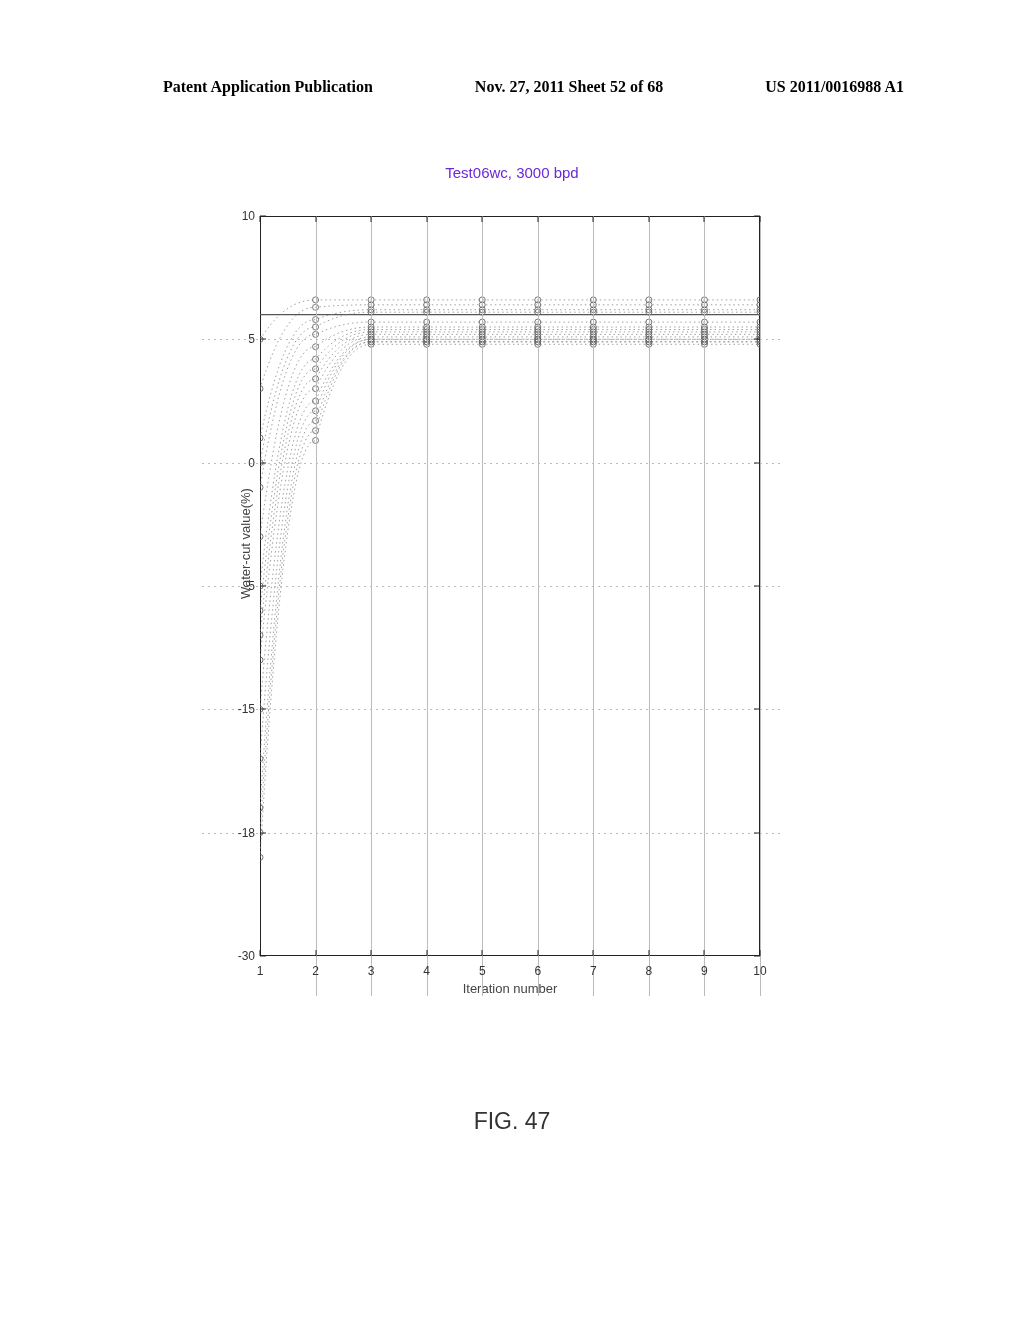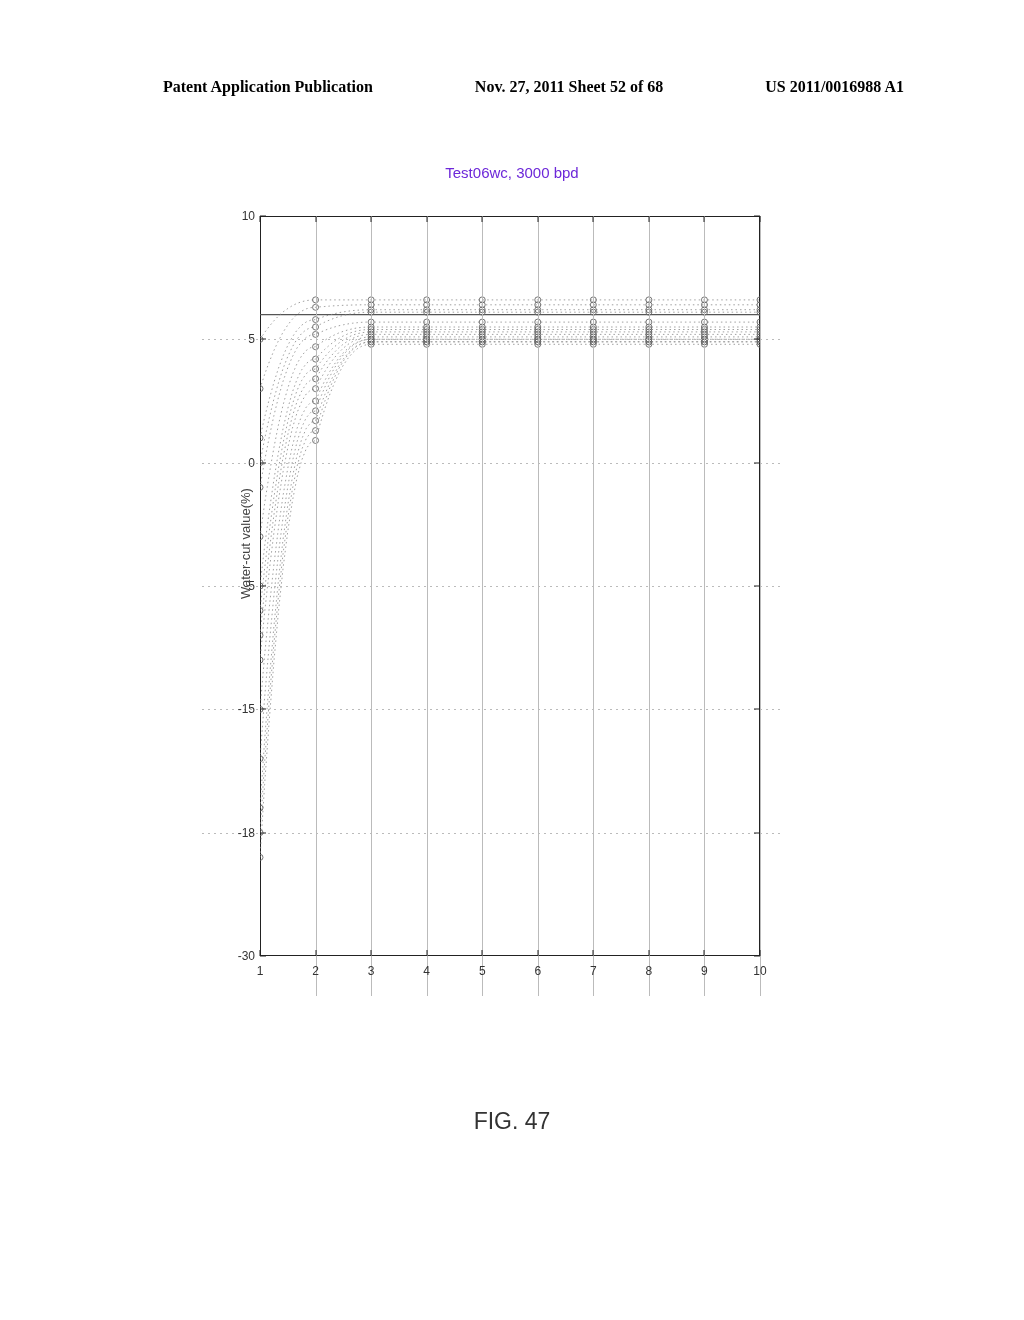--- a/index.html
+++ b/index.html
@@ -150,20 +150,21 @@
   <span>Patent Application Publication</span>
   <span>Nov. 27, 2011  Sheet 52 of 68</span>
   <span>US 2011/0016988 A1</span>
 </div>
 
 <div class="chart-title">Test06wc, 3000 bpd</div>
 
 <div class="chart-wrap">
   <div class="plot"></div>
   <div class="y-axis-label">Water-cut value(%)</div>
+  <div class="x-axis-label">Iteration number</div>
   <svg class="svg-layer" viewBox="0 0 500 740" preserveAspectRatio="none">
       <line x1="0" x2="500" y1="98.66666666666663" y2="98.66666666666663" stroke="#555" stroke-width="1.2"></line>
       <path d="M0.0 123.3 L4.6 116.5 L9.3 110.3 L13.9 104.8 L18.5 100.0 L23.1 95.9 L27.8 92.5 L32.4 89.6 L37.0 87.4 L41.7 85.7 L46.3 84.6 L50.9 84.0 L55.6 83.9 L55.6 83.9 L60.2 83.9 L64.8 83.9 L69.4 83.9 L74.1 83.9 L78.7 83.9 L83.3 83.9 L88.0 83.9 L92.6 83.9 L97.2 83.9 L101.9 83.9 L106.5 83.9 L111.1 83.9 L111.1 83.9 L115.7 83.9 L120.4 83.9 L125.0 83.9 L129.6 83.9 L134.3 83.9 L138.9 83.9 L143.5 83.9 L148.1 83.9 L152.8 83.9 L157.4 83.9 L162.0 83.9 L166.7 83.9 L166.7 83.9 L171.3 83.9 L175.9 83.9 L180.6 83.9 L185.2 83.9 L189.8 83.9 L194.4 83.9 L199.1 83.9 L203.7 83.9 L208.3 83.9 L213.0 83.9 L217.6 83.9 L222.2 83.9 L222.2 83.9 L226.9 83.9 L231.5 83.9 L236.1 83.9 L240.7 83.9 L245.4 83.9 L250.0 83.9 L254.6 83.9 L259.3 83.9 L263.9 83.9 L268.5 83.9 L273.1 83.9 L277.8 83.9 L277.8 83.9 L282.4 83.9 L287.0 83.9 L291.7 83.9 L296.3 83.9 L300.9 83.9 L305.6 83.9 L310.2 83.9 L314.8 83.9 L319.4 83.9 L324.1 83.9 L328.7 83.9 L333.3 83.9 L333.3 83.9 L338.0 83.9 L342.6 83.9 L347.2 83.9 L351.9 83.9 L356.5 83.9 L361.1 83.9 L365.7 83.9 L370.4 83.9 L375.0 83.9 L379.6 83.9 L384.3 83.9 L388.9 83.9 L388.9 83.9 L393.5 83.9 L398.1 83.9 L402.8 83.9 L407.4 83.9 L412.0 83.9 L416.7 83.9 L421.3 83.9 L425.9 83.9 L430.6 83.9 L435.2 83.9 L439.8 83.9 L444.4 83.9 L444.4 83.9 L449.1 83.9 L453.7 83.9 L458.3 83.9 L463.0 83.9 L467.6 83.9 L472.2 83.9 L476.9 83.9 L481.5 83.9 L486.1 83.9 L490.7 83.9 L495.4 83.9 L500.0 83.9 " fill="none" stroke="#888" stroke-width="0.8" stroke-dasharray="1.5 3"></path>
       <circle cx="0" cy="123.33333333333326" r="3" fill="none" stroke="#666" stroke-width="0.9"></circle>
       <circle cx="55.55555555555555" cy="83.86666666666667" r="3" fill="none" stroke="#666" stroke-width="0.9"></circle>
       <circle cx="111.1111111111111" cy="83.86666666666667" r="3" fill="none" stroke="#666" stroke-width="0.9"></circle>
       <circle cx="166.66666666666666" cy="83.86666666666667" r="3" fill="none" stroke="#666" stroke-width="0.9"></circle>
       <circle cx="222.2222222222222" cy="83.86666666666667" r="3" fill="none" stroke="#666" stroke-width="0.9"></circle>
       <circle cx="277.77777777777777" cy="83.86666666666667" r="3" fill="none" stroke="#666" stroke-width="0.9"></circle>
       <circle cx="333.3333333333333" cy="83.86666666666667" r="3" fill="none" stroke="#666" stroke-width="0.9"></circle>

